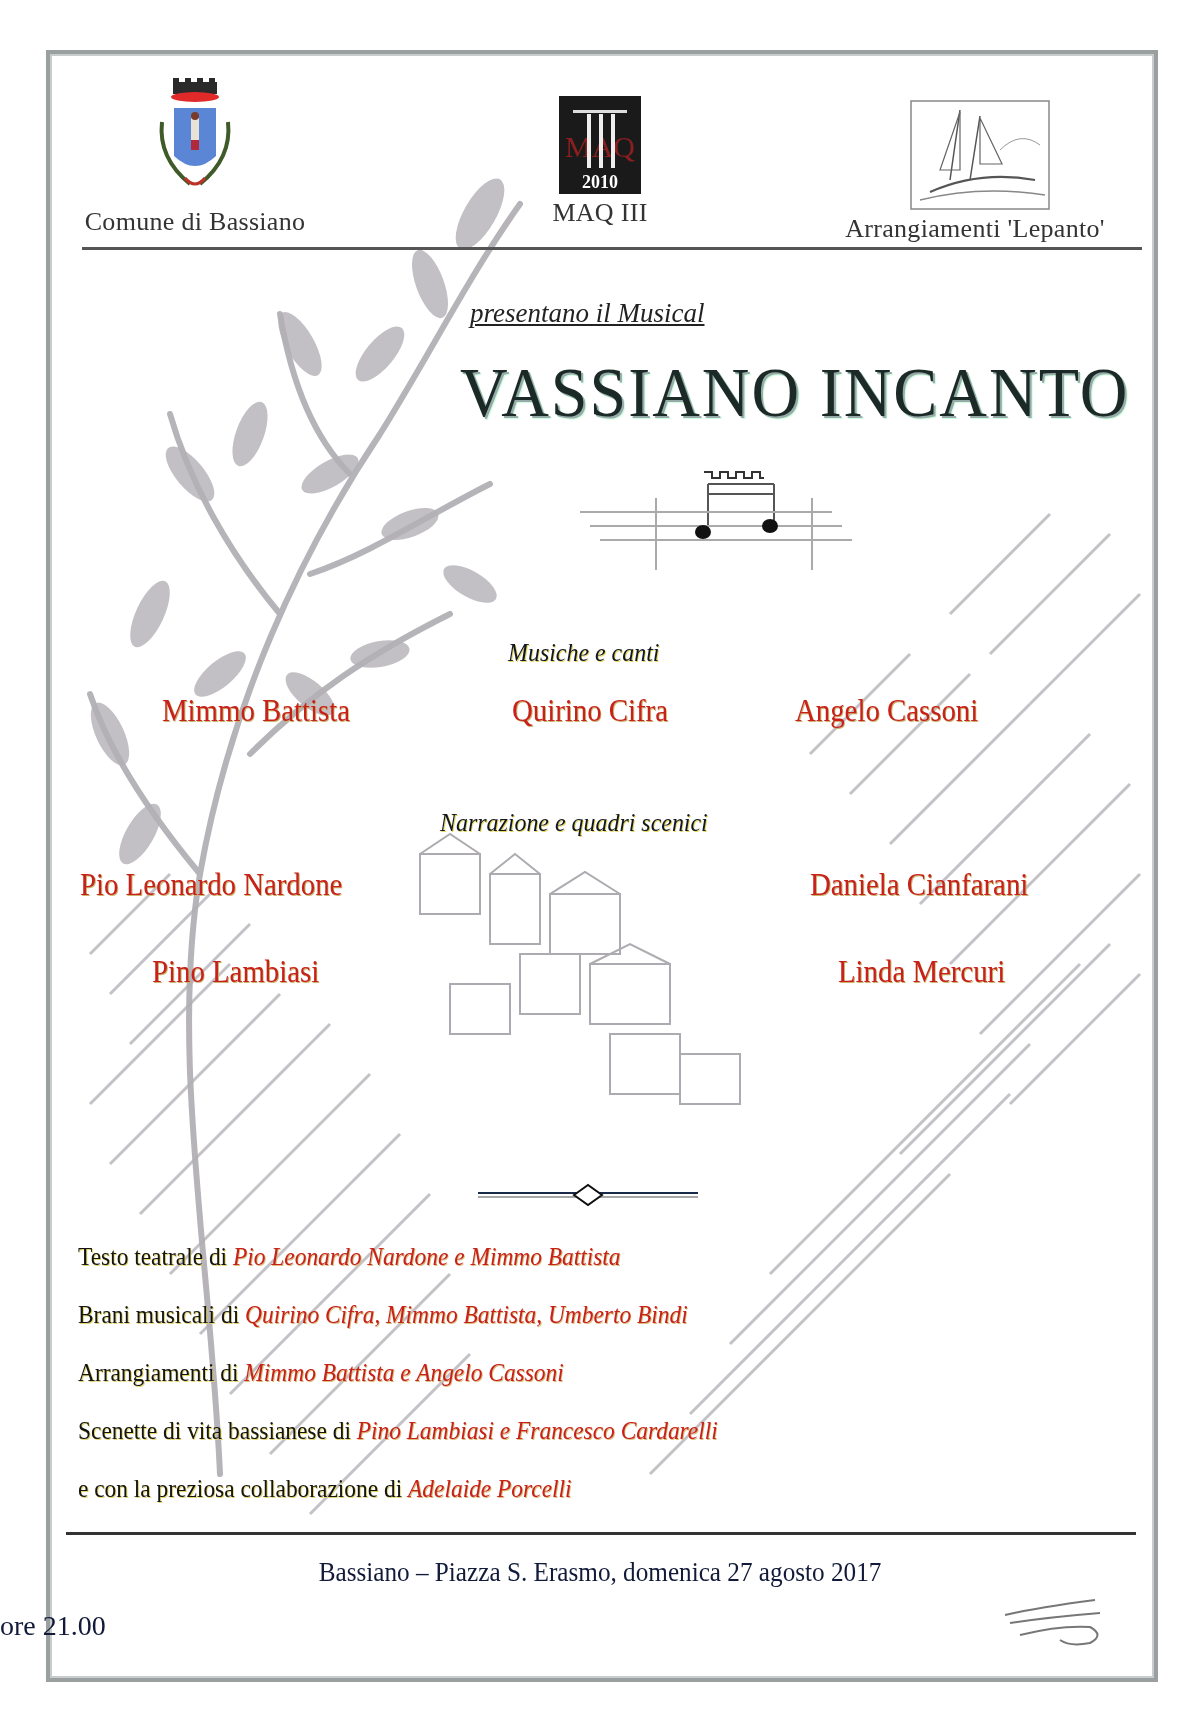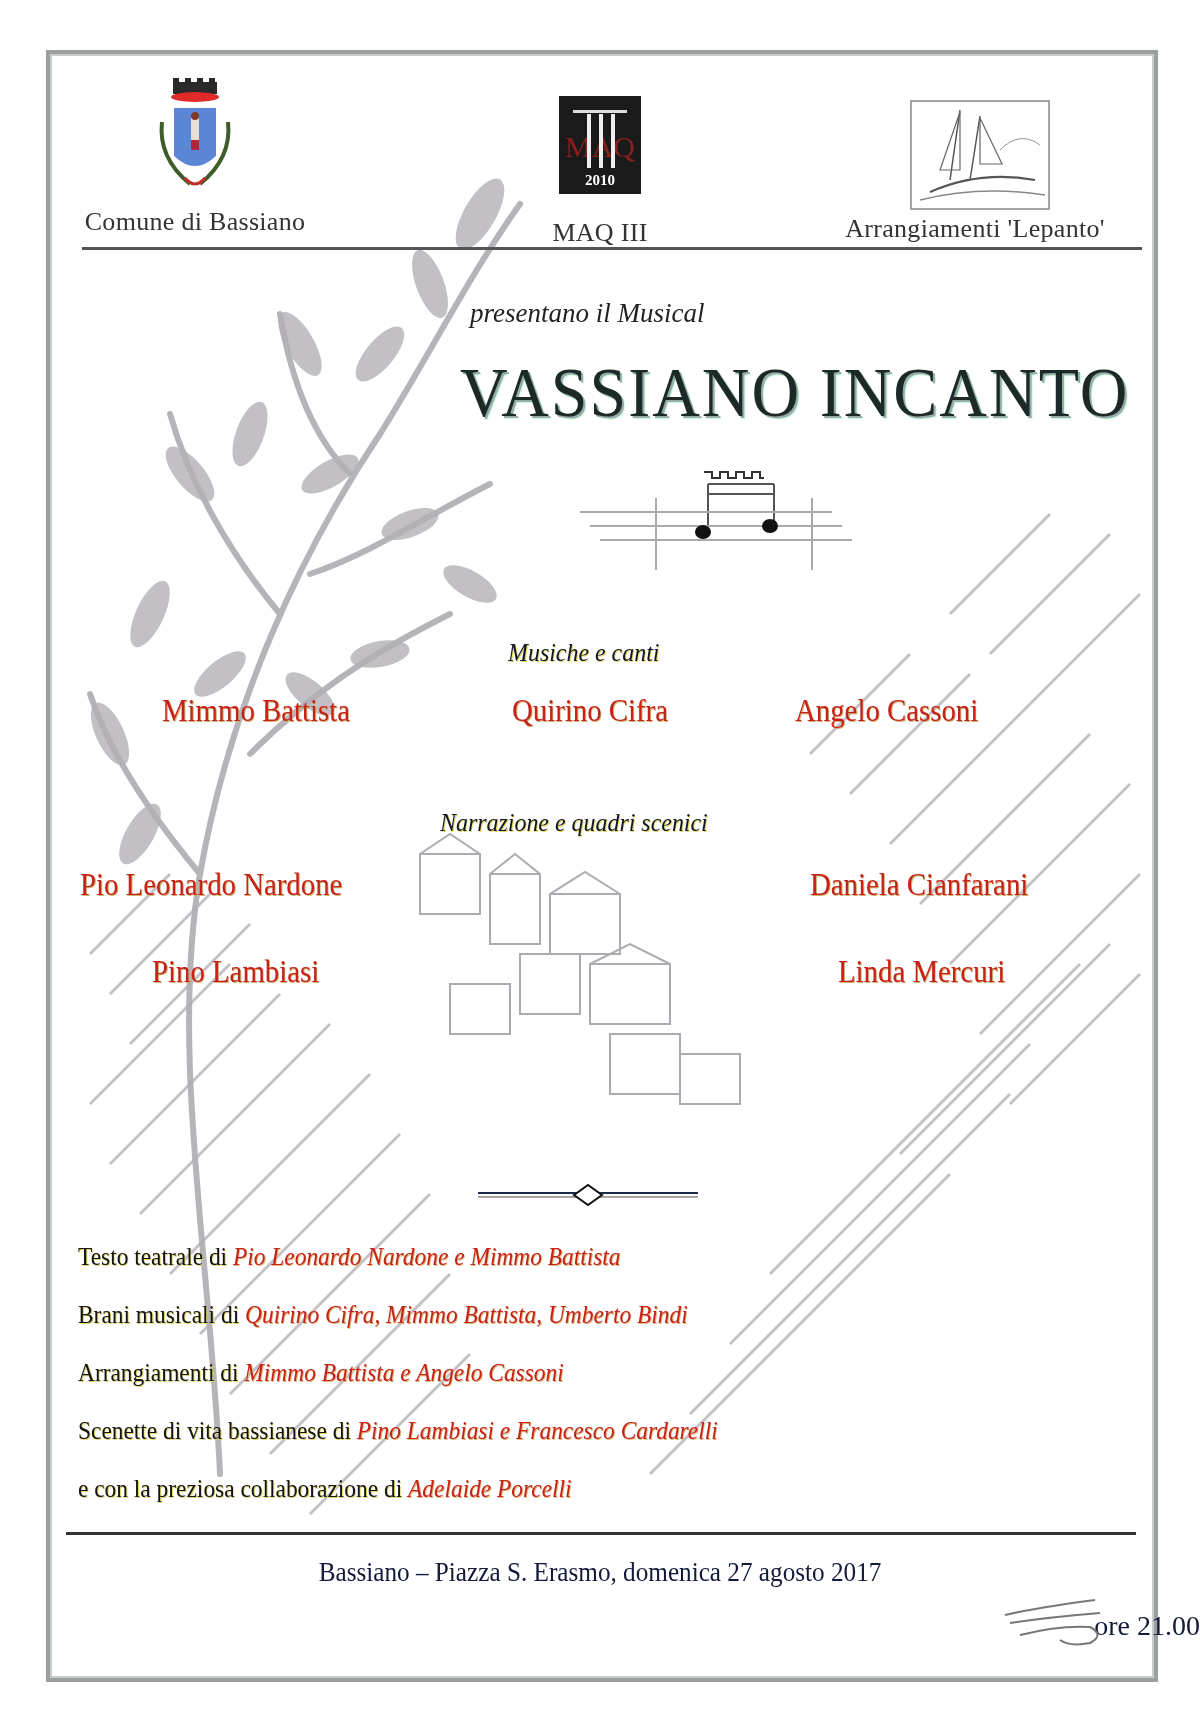--- a/index.html
+++ b/index.html
@@ -8,38 +8,38 @@
 
   .frame { position:absolute; left:46px; top:50px; width:1112px; height:1632px;
            border:4px solid #9aa0a0; box-shadow: inset 0 0 0 2px #c9cccc; box-sizing:border-box; }
 
   .bg-art { position:absolute; left:50px; top:54px; width:1104px; height:1624px; pointer-events:none; }
 
   .logo-block { position:absolute; text-align:center; }
   .logo-caption { font-size:26px; color:#333; letter-spacing:0.3px; }
   .header-rule { position:absolute; top:247px; height:3px; background:#555; }
 
-  .presentano { position:absolute; left:470px; top:298px; font-size:27px; font-style:italic; color:#222; }
+  .presentano { position:absolute; left:470px; top:298px; font-size:27px; font-style:italic; color:#222;text-decoration:underline; }
   .title { position:absolute; left:460px; top:355px; font-size:66px; letter-spacing:2px; color:#1b2a26;
            font-family:"Liberation Serif", "DejaVu Serif", serif; font-weight:normal;
            text-shadow: 2px 2px 0 #9aa, 3px 3px 0 #cfd; transform:scaleY(1.05); }
 
   .section-label { position:absolute; font-style:italic; font-size:26px; color:#101828;
                    text-shadow:1px 1px 0 #e8d85a; transform:scaleX(0.92); transform-origin:left; }
   .name { position:absolute; font-size:32px; color:#c8201c; text-shadow:1px 1px 0 #c9b46a;
           transform:scaleX(0.9); transform-origin:left; white-space:nowrap; }
 
   .credit { position:absolute; left:78px; font-size:26px; color:#141414; white-space:nowrap;
             text-shadow:1px 1px 0 #e3d66a; transform:scaleX(0.9); transform-origin:left; }
   .credit .who { color:#c8201c; font-style:italic; text-shadow:1px 1px 0 #d9bf7a; }
 
   .footer-rule { position:absolute; left:66px; top:1532px; width:1070px; height:3px; background:#333; }
   .venue { position:absolute; left:0; width:1200px; top:1556px; text-align:center; font-size:28px; color:#111a38;
            transform:scaleX(0.9); }
-  .time { position:absolute; left:0; width:1200px; top:1610px; text-align:right; font-size:28px; color:#111a38; }
+  .time { position:absolute; left:0; width:1200px; top:1610px; text-align:left; font-size:28px; color:#111a38; }
 </style>
 </head>
 <body>
 
 <svg class="bg-art" viewBox="0 0 1104 1624">
   <g fill="none" stroke="#a9a7ad" stroke-width="6" stroke-linecap="round" opacity="0.85">
 
     <path d="M170 1420 C160 1200 120 1000 150 820 C180 650 250 500 330 380 C380 300 420 220 470 150"></path>
     <path d="M150 820 C100 760 60 700 40 640"></path>
     <path d="M230 560 C180 500 140 430 120 360"></path>
@@ -109,23 +109,23 @@
   <div class="logo-caption">Comune di Bassiano</div>
 </div>
 
 <div class="logo-block" style="left:520px; top:96px; width:160px;">
   <div style="width:82px; height:98px; background:#1a1a1a; margin:0 auto; position:relative; font-family:'Liberation Serif',serif;">
     <span style="position:absolute; left:0; right:0; top:34px; font-size:30px; color:#8a1f1f; text-align:center;">MAQ</span>
     <span style="position:absolute; left:14px; top:14px; width:54px; height:3px; background:#ddd;"></span>
     <span style="position:absolute; left:28px; top:18px; width:4px; height:54px; background:#eee;"></span>
     <span style="position:absolute; left:40px; top:18px; width:4px; height:54px; background:#eee;"></span>
     <span style="position:absolute; left:52px; top:18px; width:4px; height:54px; background:#eee;"></span>
-    <span style="position:absolute; left:0; right:0; top:76px; font-size:15px; color:#fff; text-align:center; font-weight:bold;">2010</span>
+    <span style="position:absolute; left:0; right:0; top:76px; font-size:18px; color:#fff; text-align:center; font-weight:bold;">2010</span>
   </div>
-  <div class="logo-caption" style="margin-top:24px;">MAQ III</div>
+  <div class="logo-caption" style="margin-top:4px;">MAQ III</div>
 </div>
 
 <div class="logo-block" style="left:830px; top:100px; width:290px;">
   <svg width="140" height="110" viewBox="0 0 140 110" style="margin-left:10px;">
     <rect x="1" y="1" width="138" height="108" fill="none" stroke="#888" stroke-width="1.5"></rect>
     <path d="M40 80 L50 10 M60 80 L70 16" stroke="#555" stroke-width="1.5"></path>
     <path d="M50 12 L30 70 L50 70 Z M70 18 L92 64 L70 64 Z" fill="none" stroke="#666" stroke-width="1.2"></path>
     <path d="M20 92 Q70 70 125 80" stroke="#555" stroke-width="2" fill="none"></path>
     <path d="M10 100 Q70 85 135 95" stroke="#888" stroke-width="1.5" fill="none"></path>
     <path d="M90 50 Q110 30 130 45" stroke="#999" stroke-width="1" fill="none"></path>

